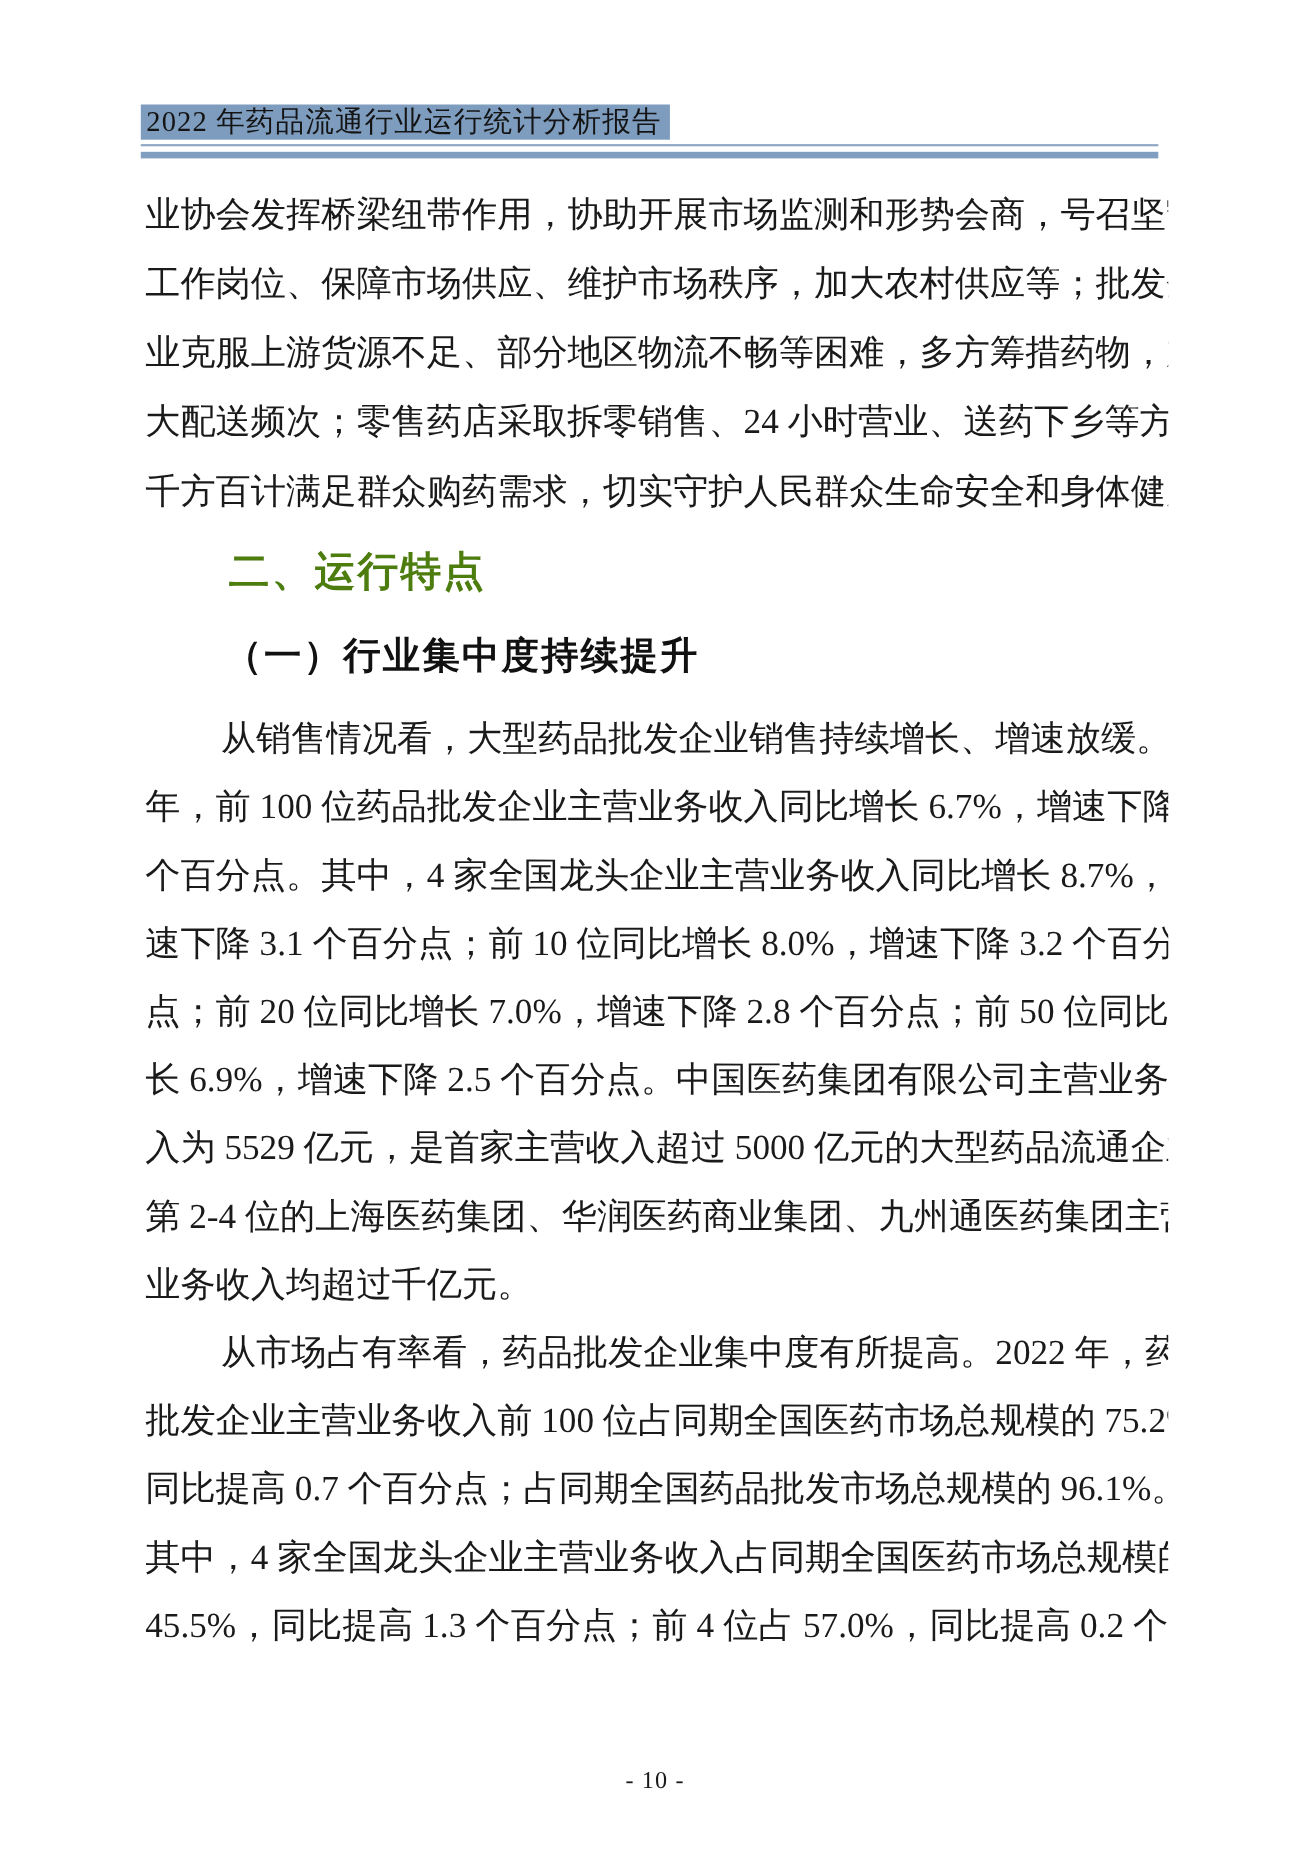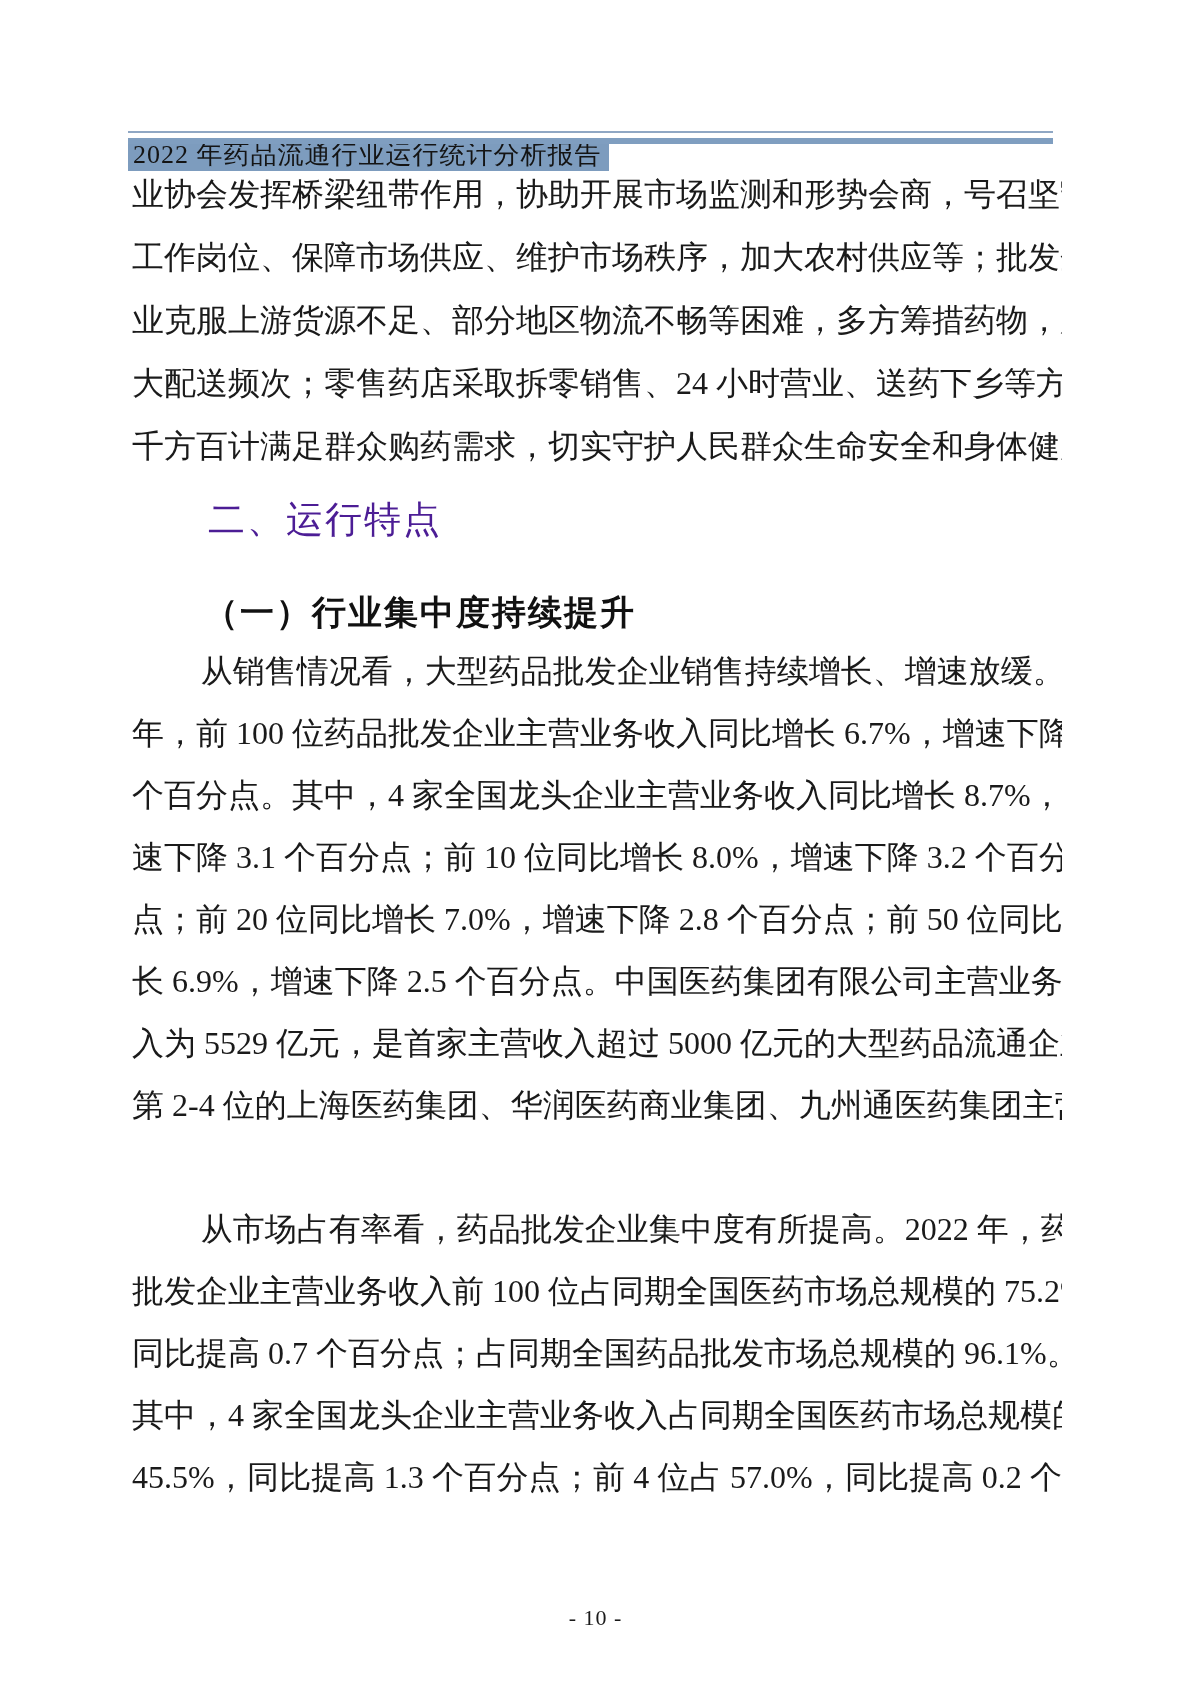--- a/index.html
+++ b/index.html
@@ -20,21 +20,20 @@
     top: 95px;
     left: 128px;
     display: inline-block;
     background: #7d9cbe;
     color: #141414;
     font-size: 26px;
     line-height: 32px;
     padding: 0 7px 0 5px;
     letter-spacing: 1px;
     white-space: nowrap;
-    margin-top: 44px;
   }
   .header-rule-thin {
     position: absolute;
     top: 131px;
     left: 128px;
     width: 925px;
     height: 0;
     border-top: 2px solid #8fa7c4;
   }
   .header-rule-thick {
@@ -73,29 +72,29 @@
   .para3 { top: 1198px; }
 
   
   .heading-l1 {
     position: absolute;
     top: 496px;
     left: 132px;
     width: 930px;
     padding-left: 76px;
     font-family: "Liberation Sans", "DejaVu Sans", sans-serif;
-    font-weight: normal;
+    font-weight: bold;
     font-size: 37px;
     line-height: 48px;
-    color: #4c1d95;
+    color: #4d7c0f;
     letter-spacing: 2px;
   }
   .heading-l2 {
     position: absolute;
-    top: 589px;
+    top: 573px;
     left: 132px;
     width: 930px;
     padding-left: 72px;
     font-family: "Liberation Serif", "DejaVu Serif", serif;
     font-weight: bold;
     font-size: 34px;
     line-height: 48px;
     color: #111111;
     letter-spacing: 2px;
   }
@@ -137,20 +136,21 @@
 
   <section class="para para2">
     <div class="line first-indent">从销售情况看，大型药品批发企业销售持续增长、增速放缓。2022</div>
     <div class="line">年，前 100 位药品批发企业主营业务收入同比增长 6.7%，增速下降 2.4</div>
     <div class="line">个百分点。其中，4 家全国龙头企业主营业务收入同比增长 8.7%，增</div>
     <div class="line">速下降 3.1 个百分点；前 10 位同比增长 8.0%，增速下降 3.2 个百分</div>
     <div class="line">点；前 20 位同比增长 7.0%，增速下降 2.8 个百分点；前 50 位同比增</div>
     <div class="line">长 6.9%，增速下降 2.5 个百分点。中国医药集团有限公司主营业务收</div>
     <div class="line">入为 5529 亿元，是首家主营收入超过 5000 亿元的大型药品流通企业；</div>
     <div class="line">第 2-4 位的上海医药集团、华润医药商业集团、九州通医药集团主营</div>
+    <div class="line last-short">业务收入均超过千亿元。</div>
   </section>
 
   <section class="para para3">
     <div class="line first-indent">从市场占有率看，药品批发企业集中度有所提高。2022 年，药品</div>
     <div class="line">批发企业主营业务收入前 100 位占同期全国医药市场总规模的 75.2%，</div>
     <div class="line">同比提高 0.7 个百分点；占同期全国药品批发市场总规模的 96.1%。</div>
     <div class="line">其中，4 家全国龙头企业主营业务收入占同期全国医药市场总规模的</div>
     <div class="line">45.5%，同比提高 1.3 个百分点；前 4 位占 57.0%，同比提高 0.2 个</div>
   </section>
 

